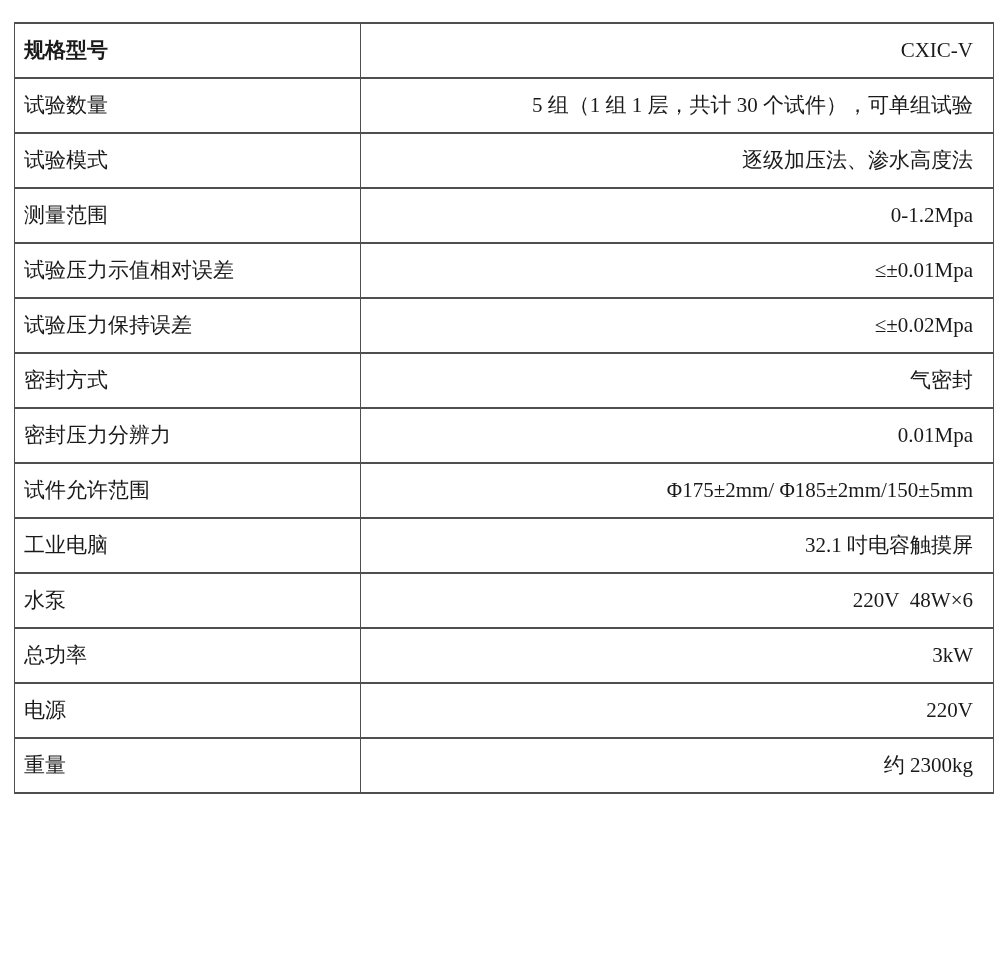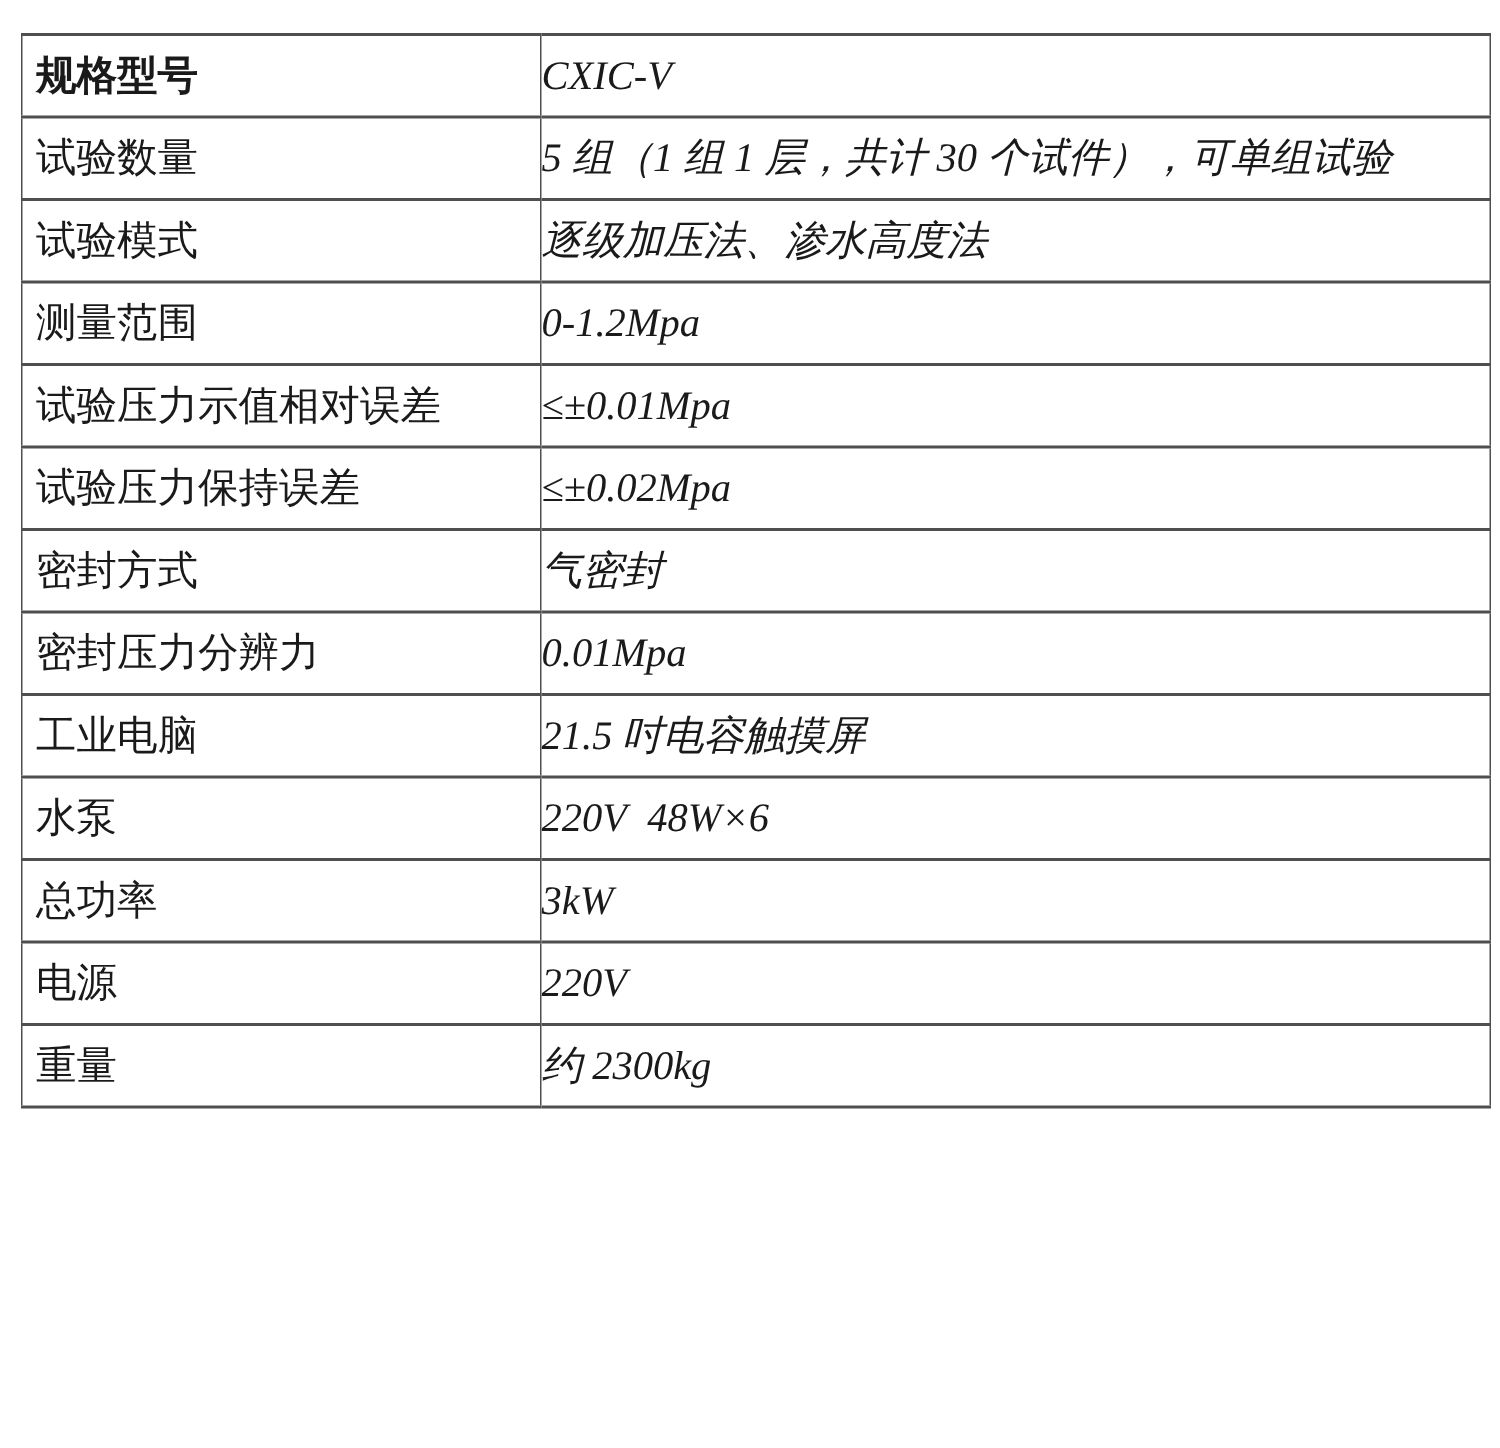--- a/index.html
+++ b/index.html
@@ -21,34 +21,33 @@
     border-collapse: collapse;
     table-layout: fixed;
   }
   table.spec-table col.c-label { width: 346px; }
   table.spec-table col.c-value { width: 633px; }
   table.spec-table tr { height: 55px; }
   table.spec-table td {
     border-style: solid;
     border-color: #4f4f4f;
     border-width: 2px 1.5px;       
-    font-size: 27px;
+    font-size: 21px;
     color: #1a1a1a;
     line-height: 1.2;
     overflow: hidden;
     white-space: nowrap;
   }
   table.spec-table td.label-cell {
     text-align: left;
     padding: 0 6px 0 9px;
   }
   table.spec-table td.value-cell {
-    text-align: left;
-    padding: 0 0;
-    font-style: italic;
+    text-align: right;
+    padding: 0 20px;
   }
   table.spec-table tr:first-child td.label-cell {
     font-weight: bold;
   }
 </style>
 </head>
 <body>
 
 <table class="spec-table">
   <colgroup>
@@ -82,22 +81,26 @@
     </tr>
     <tr>
       <td class="label-cell">密封方式</td>
       <td class="value-cell">气密封</td>
     </tr>
     <tr>
       <td class="label-cell">密封压力分辨力</td>
       <td class="value-cell">0.01Mpa</td>
     </tr>
     <tr>
+      <td class="label-cell">试件允许范围</td>
+      <td class="value-cell">Φ175±2mm/ Φ185±2mm/150±5mm</td>
+    </tr>
+    <tr>
       <td class="label-cell">工业电脑</td>
-      <td class="value-cell">21.5 吋电容触摸屏</td>
+      <td class="value-cell">32.1 吋电容触摸屏</td>
     </tr>
     <tr>
       <td class="label-cell">水泵</td>
       <td class="value-cell">220V&nbsp; 48W×6</td>
     </tr>
     <tr>
       <td class="label-cell">总功率</td>
       <td class="value-cell">3kW</td>
     </tr>
     <tr>

